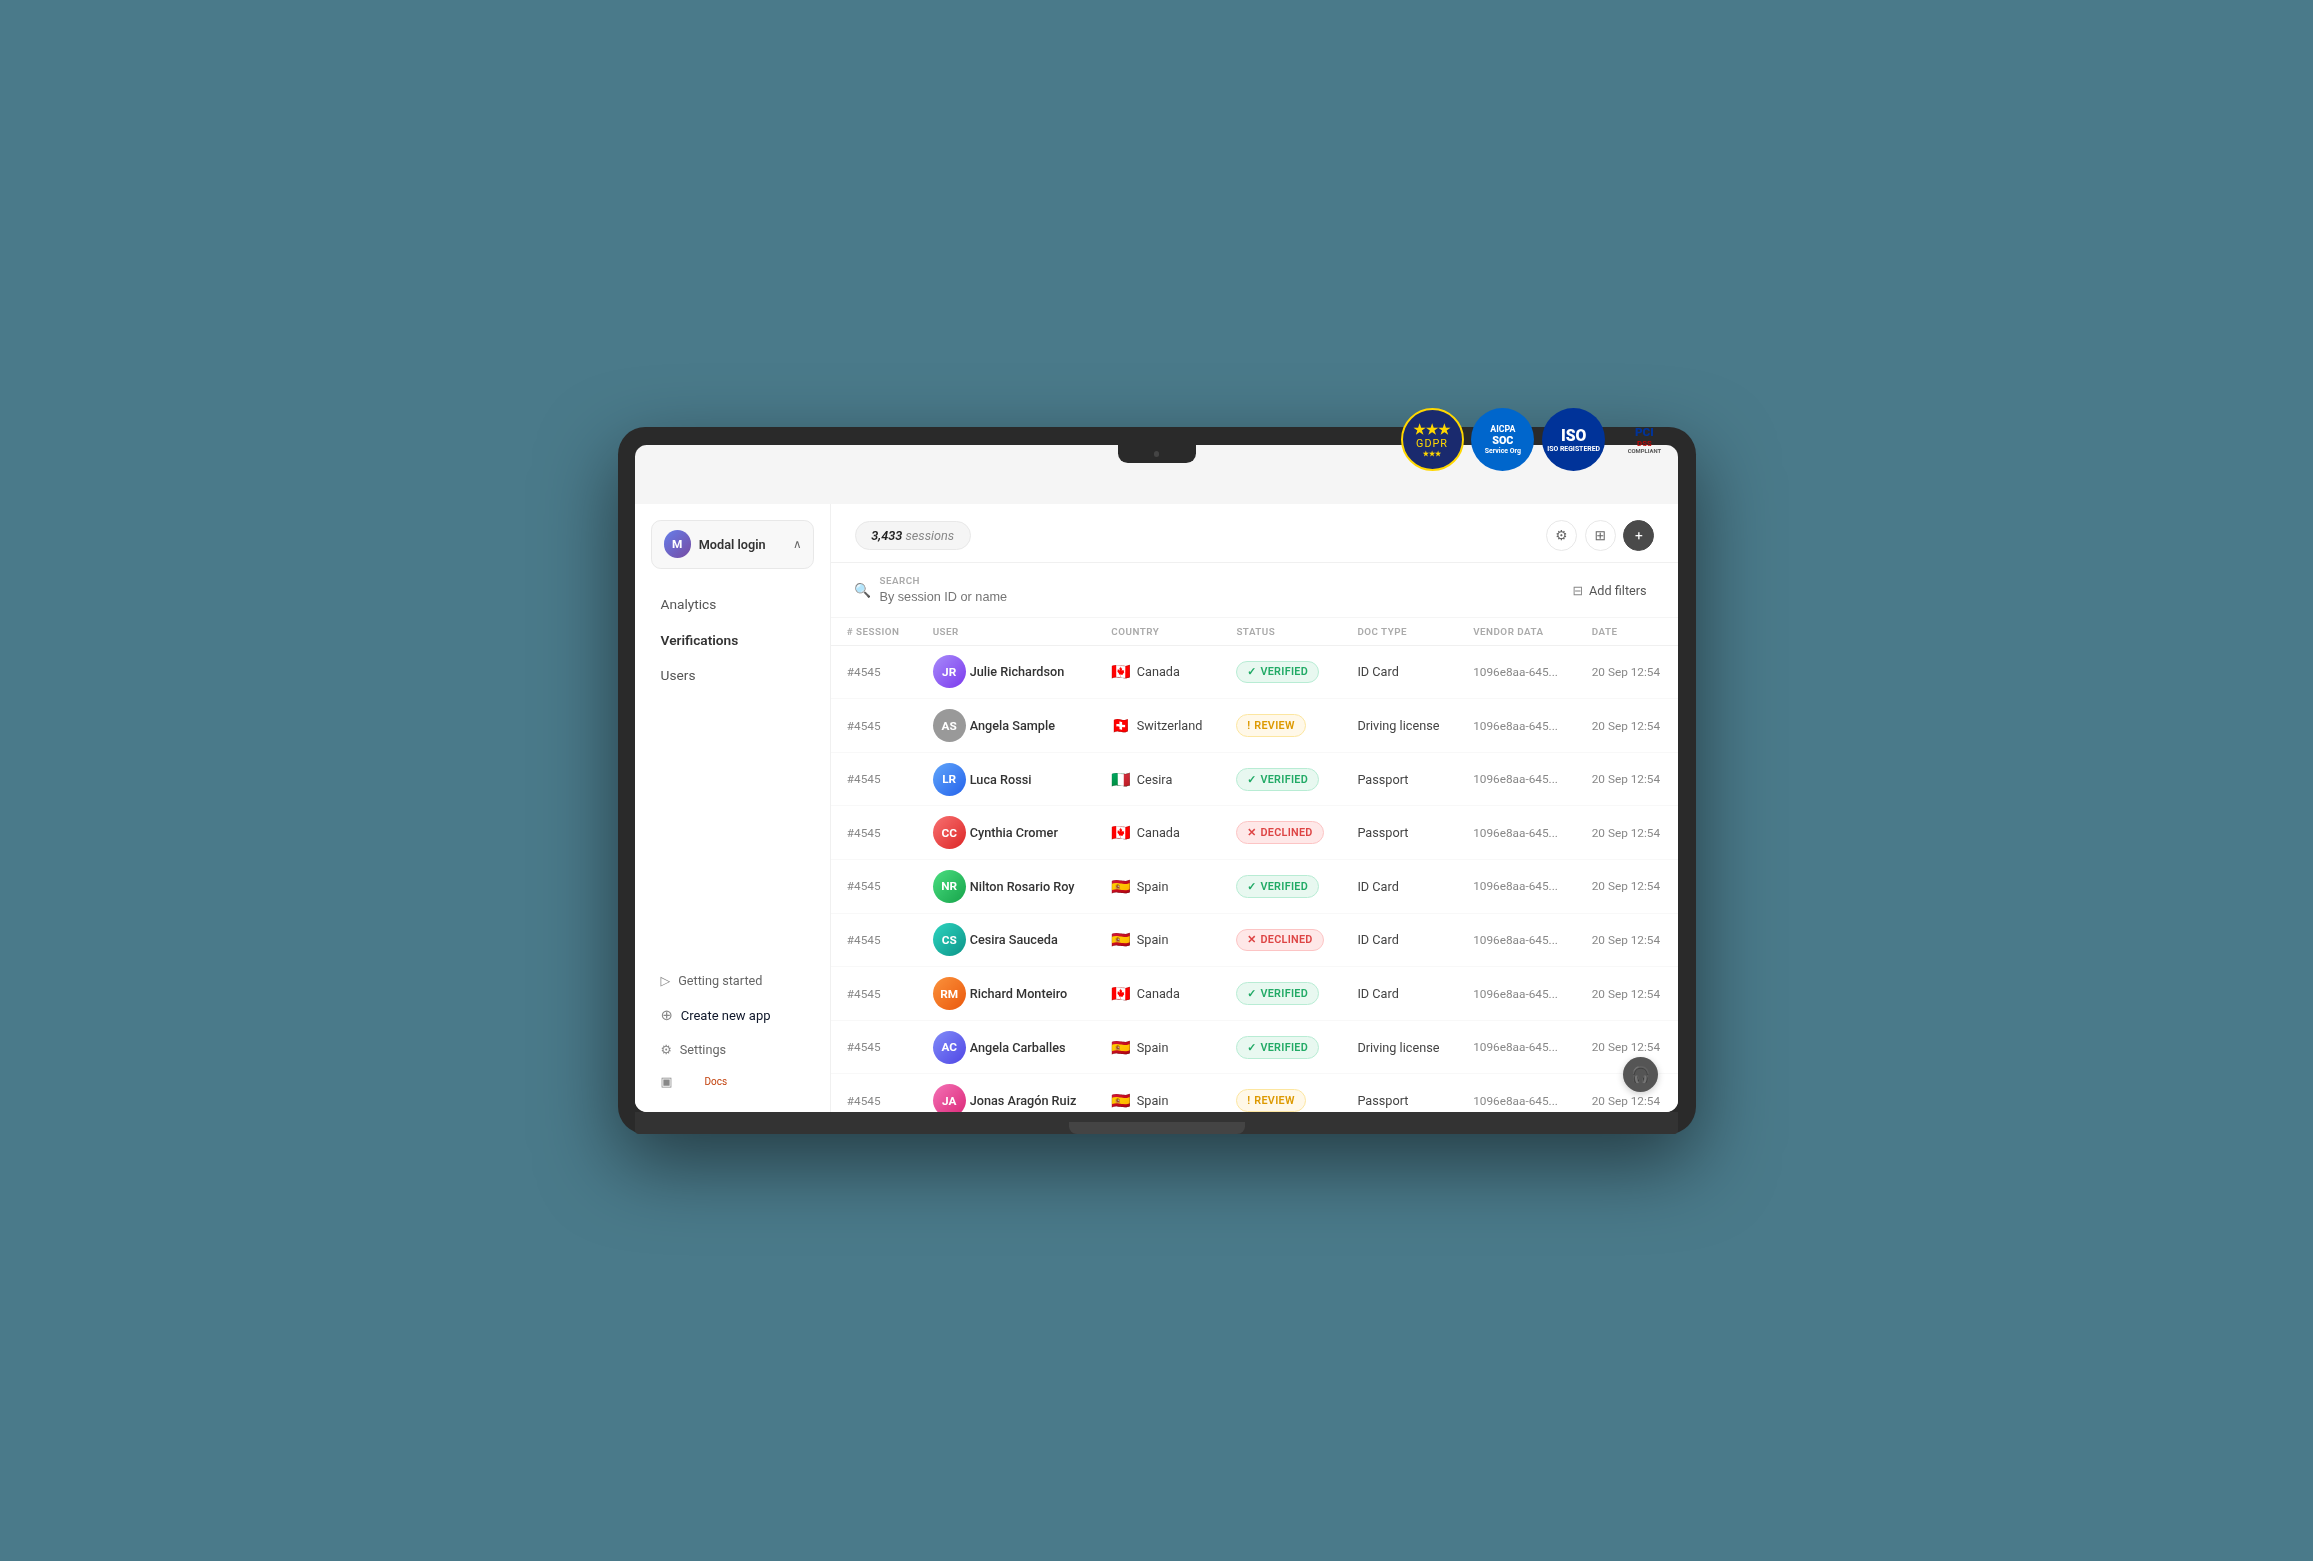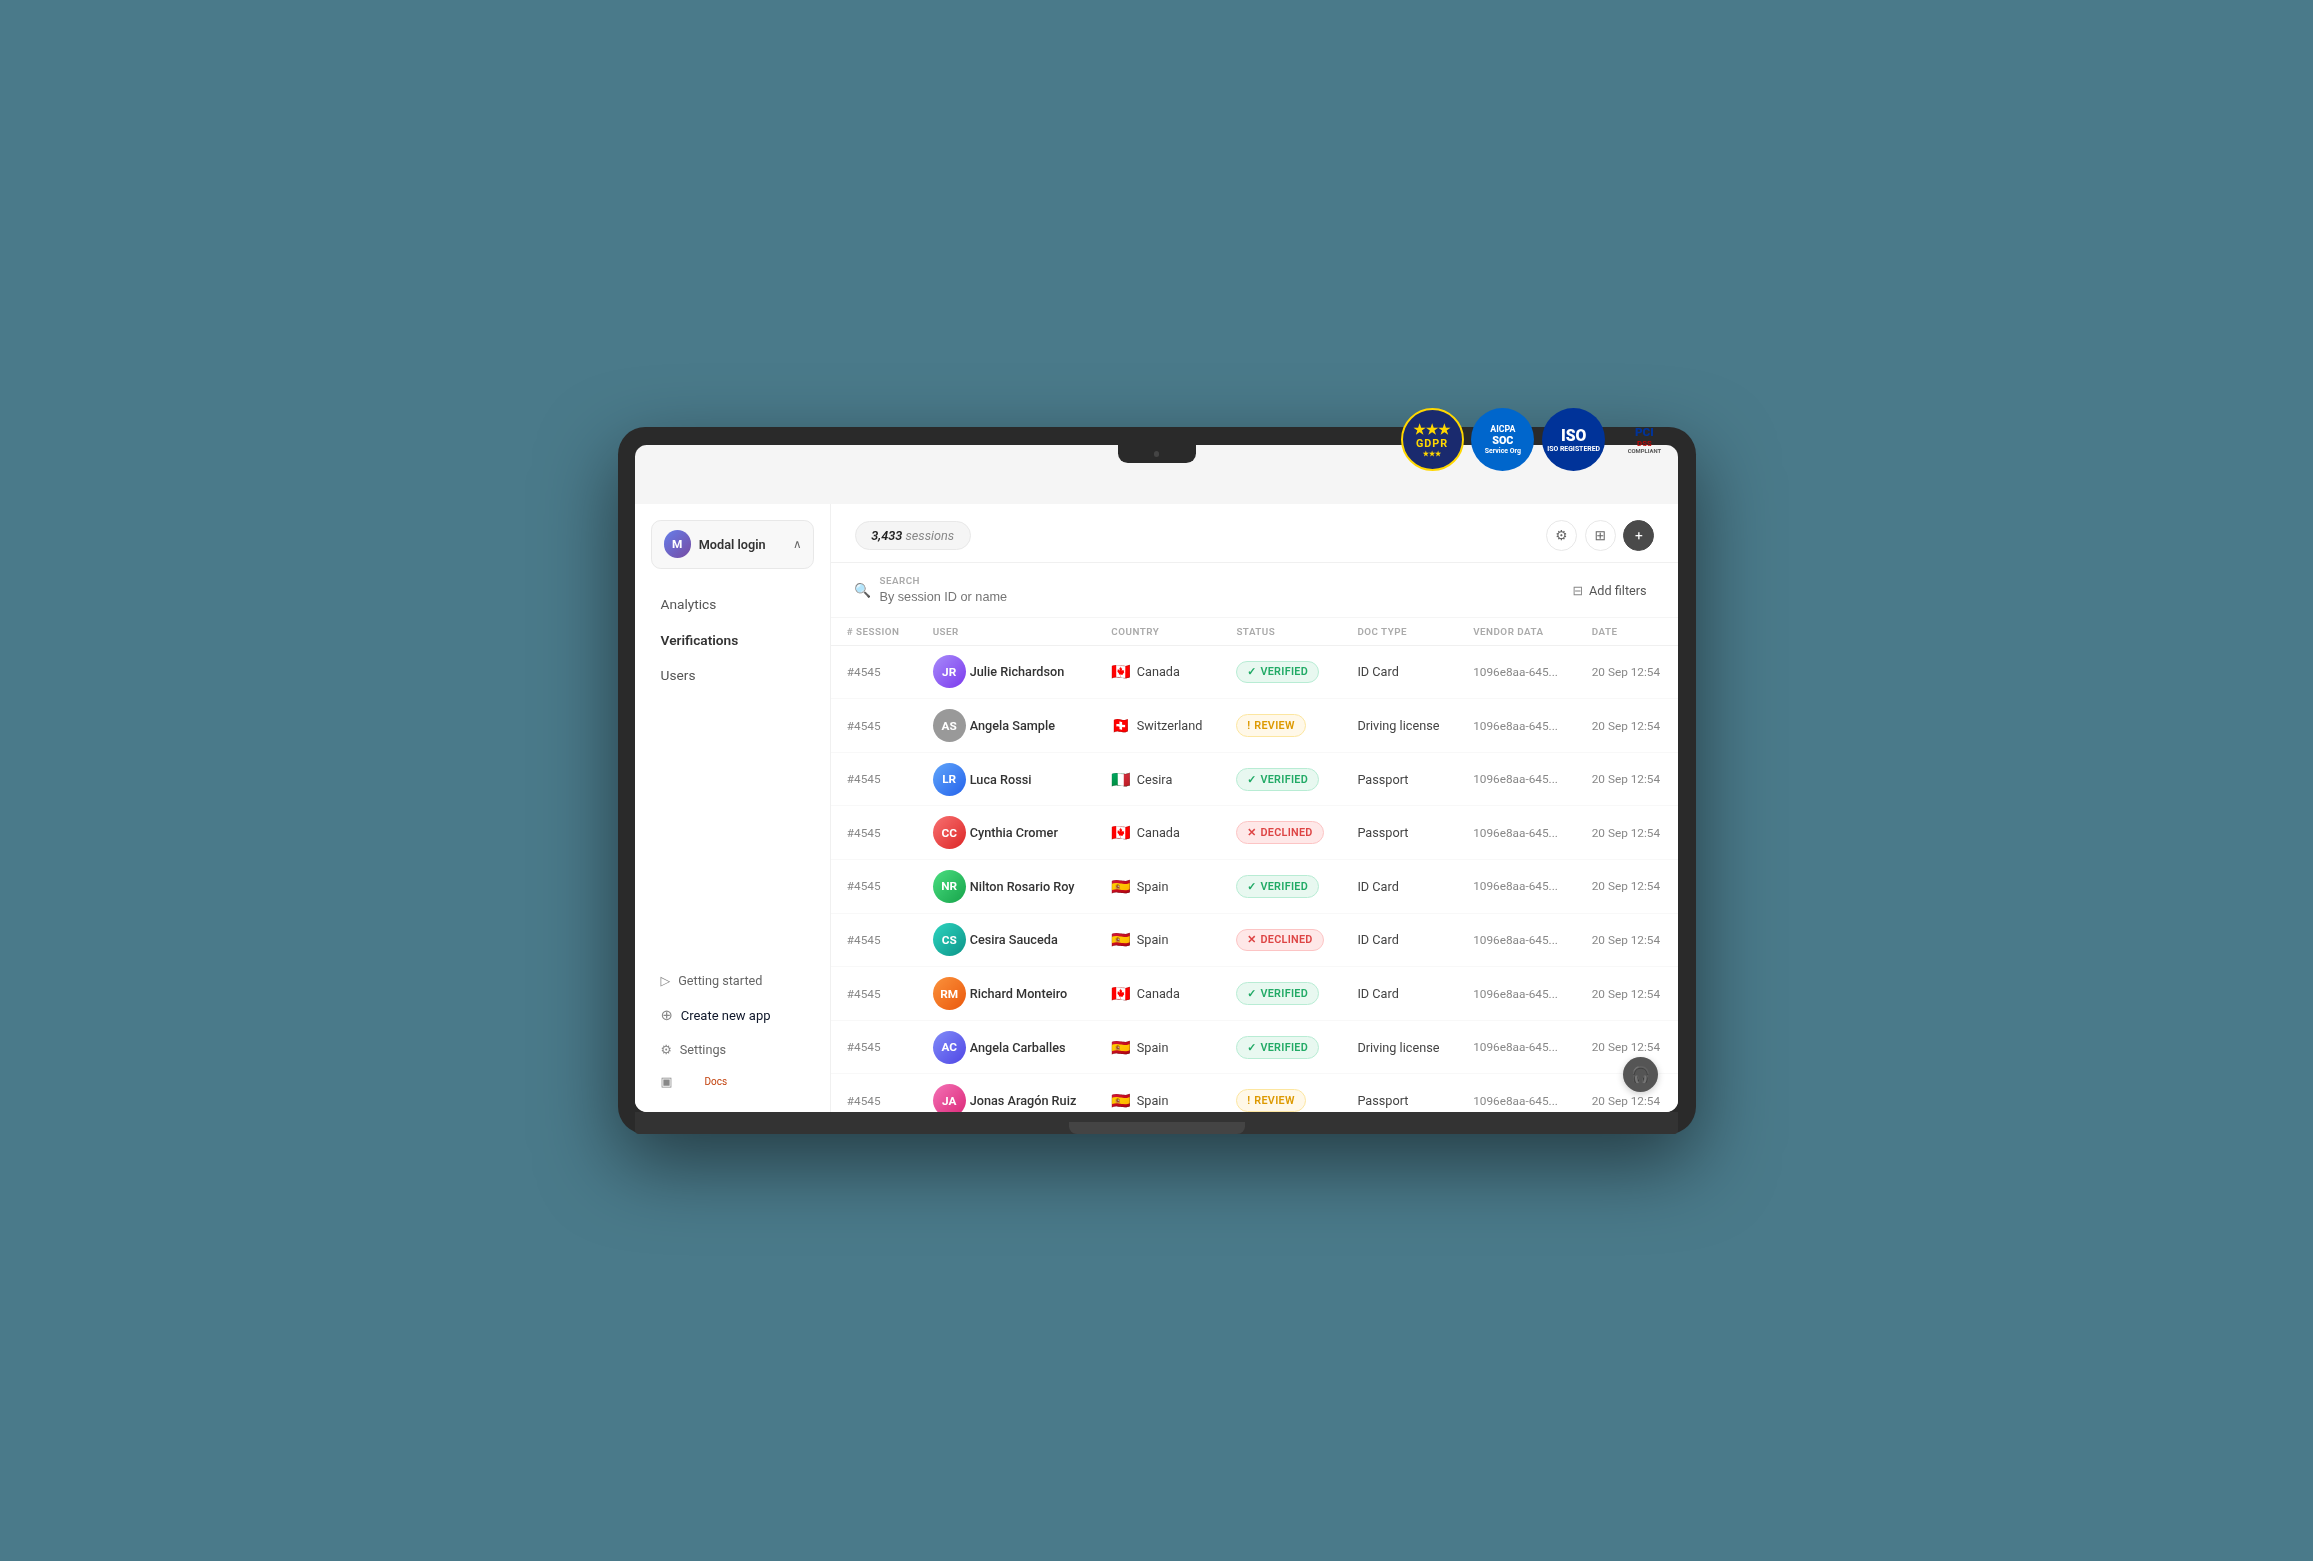--- a/index.html
+++ b/index.html
@@ -475,21 +475,21 @@
     .av-pink   { background: linear-gradient(135deg, #f472b6, #db2777); }
   </style>
 </head>
 <body>
 
 <div class="laptop-outer">
 
   <div class="compliance-badges">
     <div class="badge-gdpr">
       <span style="font-size:13.7px;">★★★</span>
-      <span style="font-size:10.8px;font-weight:700;letter-spacing:1px;">GDPR</span>
+      <span style="font-size:10.8px;font-weight:400;letter-spacing:1px;">GDPR</span>
       <span style="font-size:6.9px;">★★★</span>
     </div>
     <div class="badge-aicpa">
       <span style="font-size:8.8px;font-weight:700;">AICPA</span>
       <span style="font-size:10.8px;font-weight:900;">SOC</span>
       <span style="font-size:6.9px;">Service Org</span>
     </div>
     <div class="badge-iso">
       <span style="font-size:15.7px;font-weight:900;">ISO</span>
       <span style="font-size:6.9px;">ISO REGISTERED</span>

